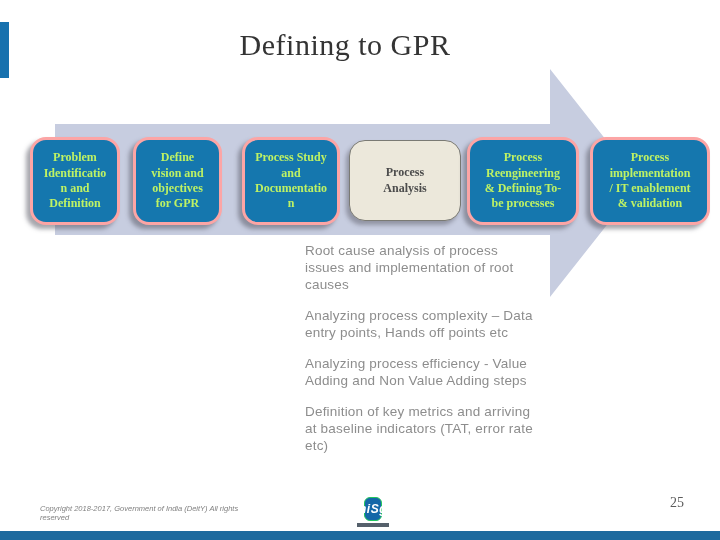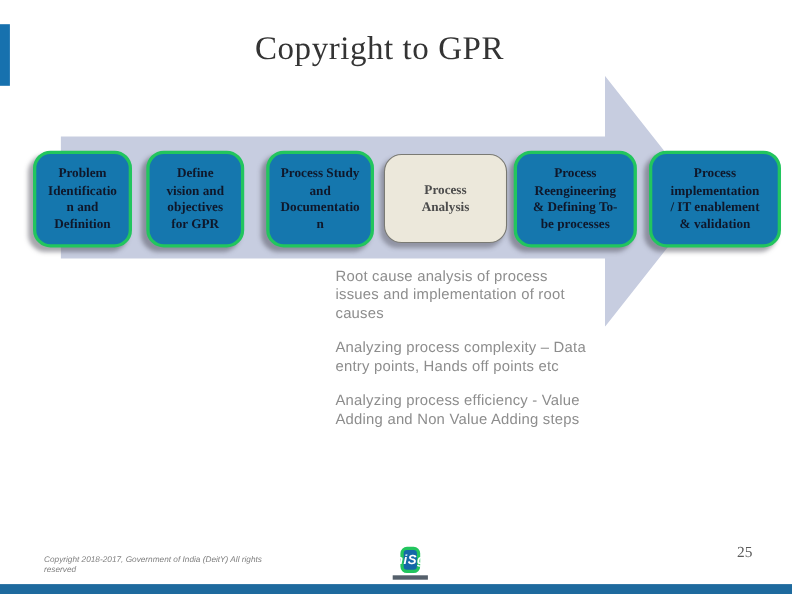--- a/index.html
+++ b/index.html
@@ -22,22 +22,22 @@
     clip-path:polygon(0 55px,495px 55px,495px 0,585px 114px,495px 228px,495px 166px,0 166px);
   }
   
   .steps{position:absolute;left:0;top:137px;width:720px;height:91px;}
   .step{
     position:absolute;top:0;height:88px;box-sizing:border-box;
     display:flex;align-items:center;justify-content:center;
     border-radius:16px;text-align:center;
   }
   .step-blue{
-    background:var(--step-blue,#1577ae);color:#0f172a;
-    border:3px solid #22c55e;
+    background:var(--step-blue,#1577ae);color:#bef264;
+    border:3px solid #fca5a5;
     box-shadow:-4px 4px 4px rgba(80,80,92,.5);
   }
   .step-light{
     background:var(--step-light-bg,#ece8db);color:#4c4c4c;
     border:1px solid #7a7a74;top:3px;height:81px;
     box-shadow:-3px 4px 4px rgba(80,80,92,.45);
   }
   .step:nth-child(1){left:30px;width:90px;}
   .step:nth-child(2){left:133px;width:89px;text-align:center;}
   .step:nth-child(3){left:242px;width:98px;text-align:center;}
@@ -55,42 +55,42 @@
     white-space:pre-line;letter-spacing:.2px;
   }
   
   .copyright{
     position:absolute;left:40px;top:504px;width:220px;
     font-size:7.5px;font-style:italic;color:#808080;
   }
   .logo{position:absolute;left:352px;top:497px;width:42px;text-align:center;}
   .logo-box{
     width:18px;height:24px;margin:0 auto;background:#1467a8;
-    border:3px solid #22c55e;border-radius:6px;box-sizing:border-box;
+    border:1px solid #22c55e;border-radius:6px;box-sizing:border-box;
     display:flex;align-items:center;justify-content:center;text-align:center;
   }
   .logo-text{
     color:#ffffff;font-weight:700;font-style:italic;font-size:12px;
     font-family:"Liberation Sans",sans-serif;letter-spacing:.5px;
   }
   .logo-tagline{width:32px;height:4px;background:#55606b;margin:2px auto 0;}
   .page-number{
     position:absolute;right:36px;top:495px;font-size:14px;color:#5a5a5a;
     font-family:"Liberation Serif",serif;
   }
   .bottom-bar{position:absolute;left:0;right:0;bottom:0;height:9px;background:var(--bottom-bar,#1e6a9e);}
 </style>
 </head>
 <body>
 
 <div class="slide">
 
   <div class="accent-bar"></div>
 
-  <div class="title">Copyright to GPR</div>
+  <div class="title">Defining to GPR</div>
 
   <div class="arrow"></div>
 
   <div class="steps">
     <div class="step step-blue">
       <span class="step-label">Problem
 Identificatio
 n and
 Definition</span>
     </div>
@@ -125,20 +125,23 @@
   </div>
 
   <div class="notes">
     <p class="note">Root cause analysis of process
 issues and implementation of root
 causes</p>
     <p class="note">Analyzing process complexity – Data
 entry points, Hands off points etc</p>
     <p class="note">Analyzing process efficiency - Value
 Adding and Non Value Adding steps</p>
+    <p class="note">Definition of key metrics and arriving
+at baseline indicators (TAT, error rate
+etc)</p>
   </div>
 
   <div class="copyright">Copyright 2018-2017, Government of India (DeitY) All rights reserved</div>
 
   <div class="logo">
     <div class="logo-box">
       <span class="logo-text">niSg</span>
     </div>
     <div class="logo-tagline"></div>
   </div>

